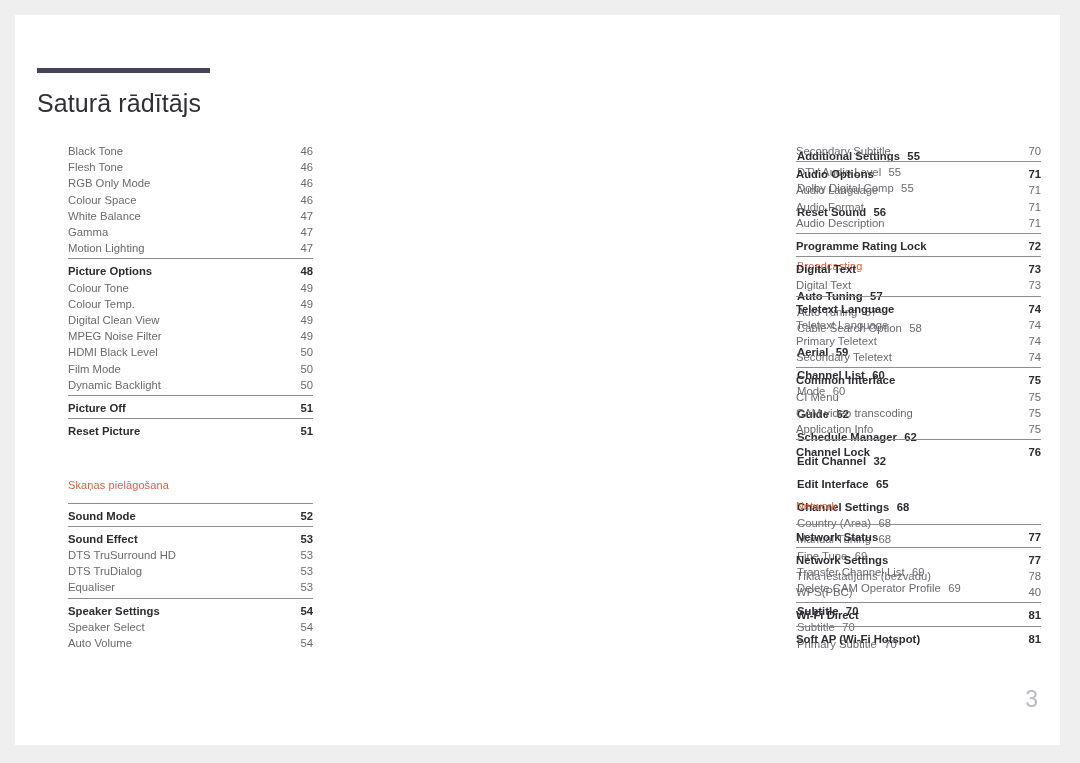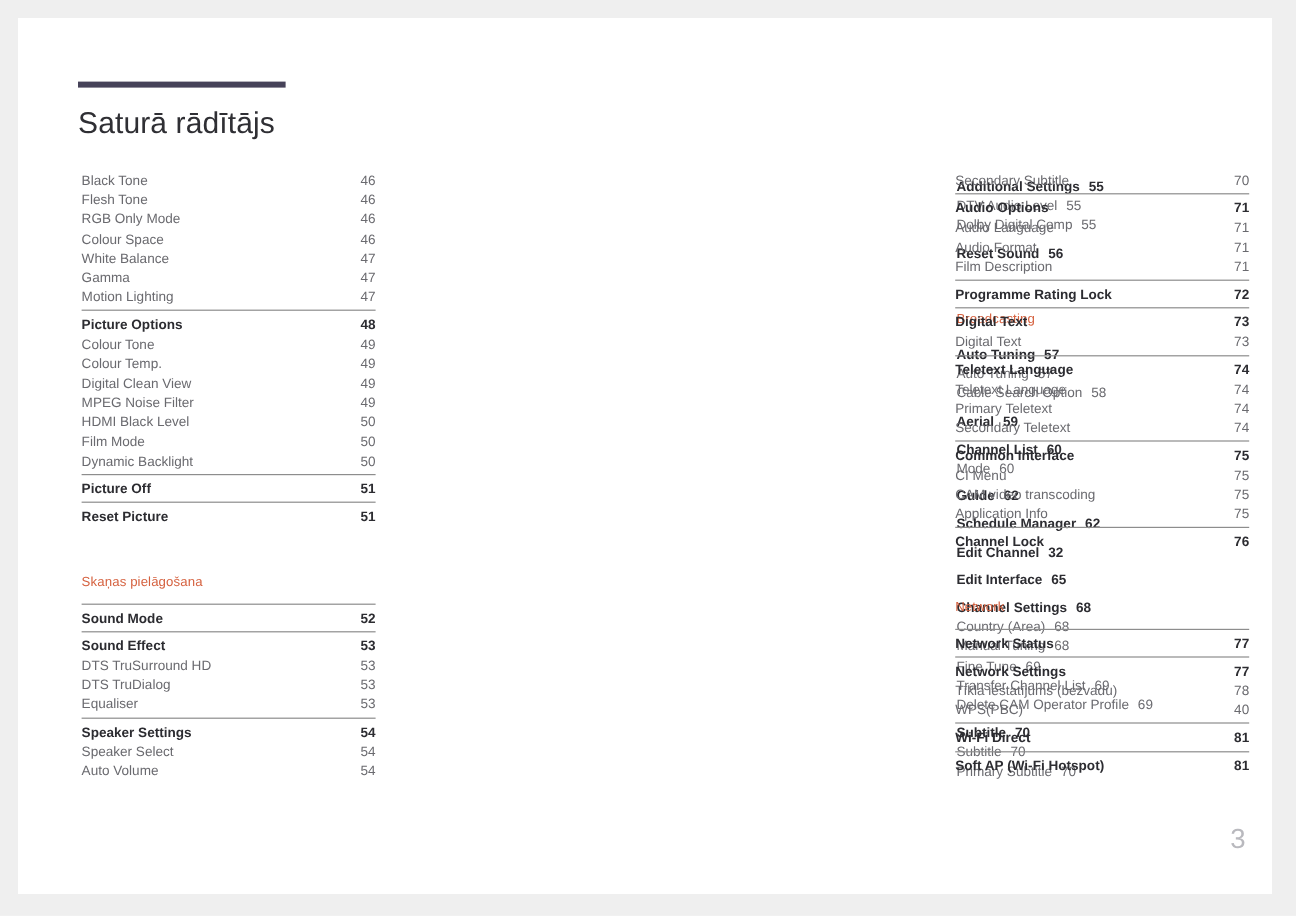--- a/index.html
+++ b/index.html
@@ -18,21 +18,21 @@
     left: 15px;
     top: 15px;
     width: 1045px;
     height: 730px;
     background: #ffffff;
   }
 
   
   #title-block {
     position: absolute;
-    left: 50px;
+    left: 22px;
     top: 53px;
   }
   #title-rule {
     width: 173px;
     height: 5px;
     background: #464259;
   }
   #page-title {
     margin-top: 16px;
     font-size: 25px;
@@ -375,21 +375,21 @@
           </div>
           <div class="toc-row level-2">
             <span class="label">Audio Language</span>
             <span class="page">71</span>
           </div>
           <div class="toc-row level-2">
             <span class="label">Audio Format</span>
             <span class="page">71</span>
           </div>
           <div class="toc-row level-2">
-            <span class="label">Film Description</span>
+            <span class="label">Audio Description</span>
             <span class="page">71</span>
           </div>
         </div>
         <div class="toc-group ruled">
           <div class="toc-row level-1">
             <span class="label">Programme Rating Lock</span>
             <span class="page">72</span>
           </div>
         </div>
         <div class="toc-group ruled">

